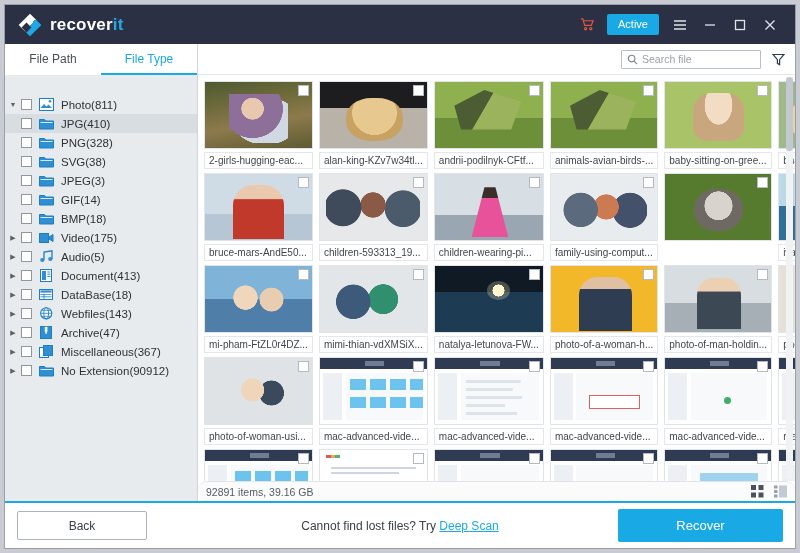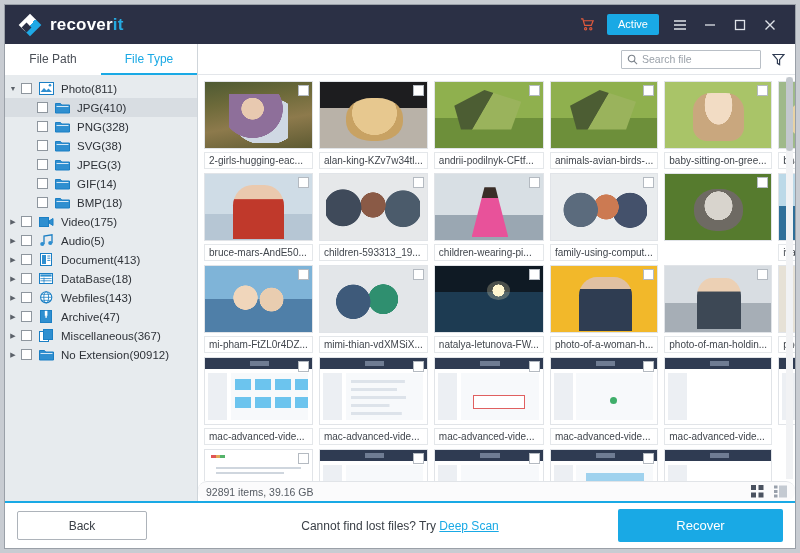--- a/index.html
+++ b/index.html
@@ -57,41 +57,41 @@
   .win-btn.menu { font-size: 15px; margin-left: 6px; }
   .win-btn svg { display: block; }
 
   
   .body { flex: 1; display: flex; min-height: 0; }
 
   
   .sidebar {
     width: 193px; flex: 0 0 193px; background: #e7ebee;
     border-right: 1px solid #cfd5da;
-    display: flex; flex-direction: column; min-height: 0;
+    display: flex; flex-direction: column; min-height: 0; gap: 16px;
   }
   .tabs { display: flex; height: 31px; flex: 0 0 31px; background: #ffffff; }
   .tab {
     flex: 1; display: flex; align-items: center; justify-content: center;
     font-size: 12px; color: #4a4f57; cursor: pointer;
     border-bottom: 2px solid transparent;
   }
   .tab.active { color: #19a9e5; border-bottom-color: #19a9e5; }
   .tree { flex: 1; overflow: hidden; padding-top: 4px; }
   .node {
     display: flex; align-items: center; height: 19px;
     font-size: 11.5px; color: #2e3238; cursor: pointer; padding-right: 6px;
   }
   .node.selected { background: #d8dde2; }
   .arrow {
     width: 16px; flex: 0 0 16px; text-align: center;
     font-size: 7px; color: #5b6169; line-height: 1;
   }
   .node.child .arrow { visibility: hidden; }
-  .node.child { padding-left: 16px; }
+  .node.child { }
   .cbx {
     width: 11px; height: 11px; flex: 0 0 11px; background: #fff;
     border: 1px solid #8e969e; margin-right: 7px;
   }
   .ficon { width: 15px; flex: 0 0 15px; height: 13px; margin-right: 7px; position: relative; }
   .ficon svg { display: block; }
   .nlabel { white-space: nowrap; overflow: hidden; text-overflow: ellipsis; }
 
   
   .content { flex: 1; display: flex; flex-direction: column; min-width: 0; background: #fff; }
@@ -638,20 +638,27 @@
               <div class="cap">photo-of-man-holdin...</div>
             </div>
             <div class="cell">
               <div class="thumb">
                 <div class="art toddler"></div>
               </div>
               <div class="cap">photo-of-toddler-sm...</div>
             </div>
             <div class="cell">
               <div class="thumb">
+                <div class="art woman"></div>
+                <div class="cb"></div>
+              </div>
+              <div class="cap">photo-of-woman-usi...</div>
+            </div>
+            <div class="cell">
+              <div class="thumb">
                 <div class="art ss tiles">
                   <div class="bar"></div>
                   <div class="side"></div>
                   <div class="main"></div>
                 </div>
                 <div class="cb"></div>
               </div>
               <div class="cap">mac-advanced-vide...</div>
             </div>
             <div class="cell">

